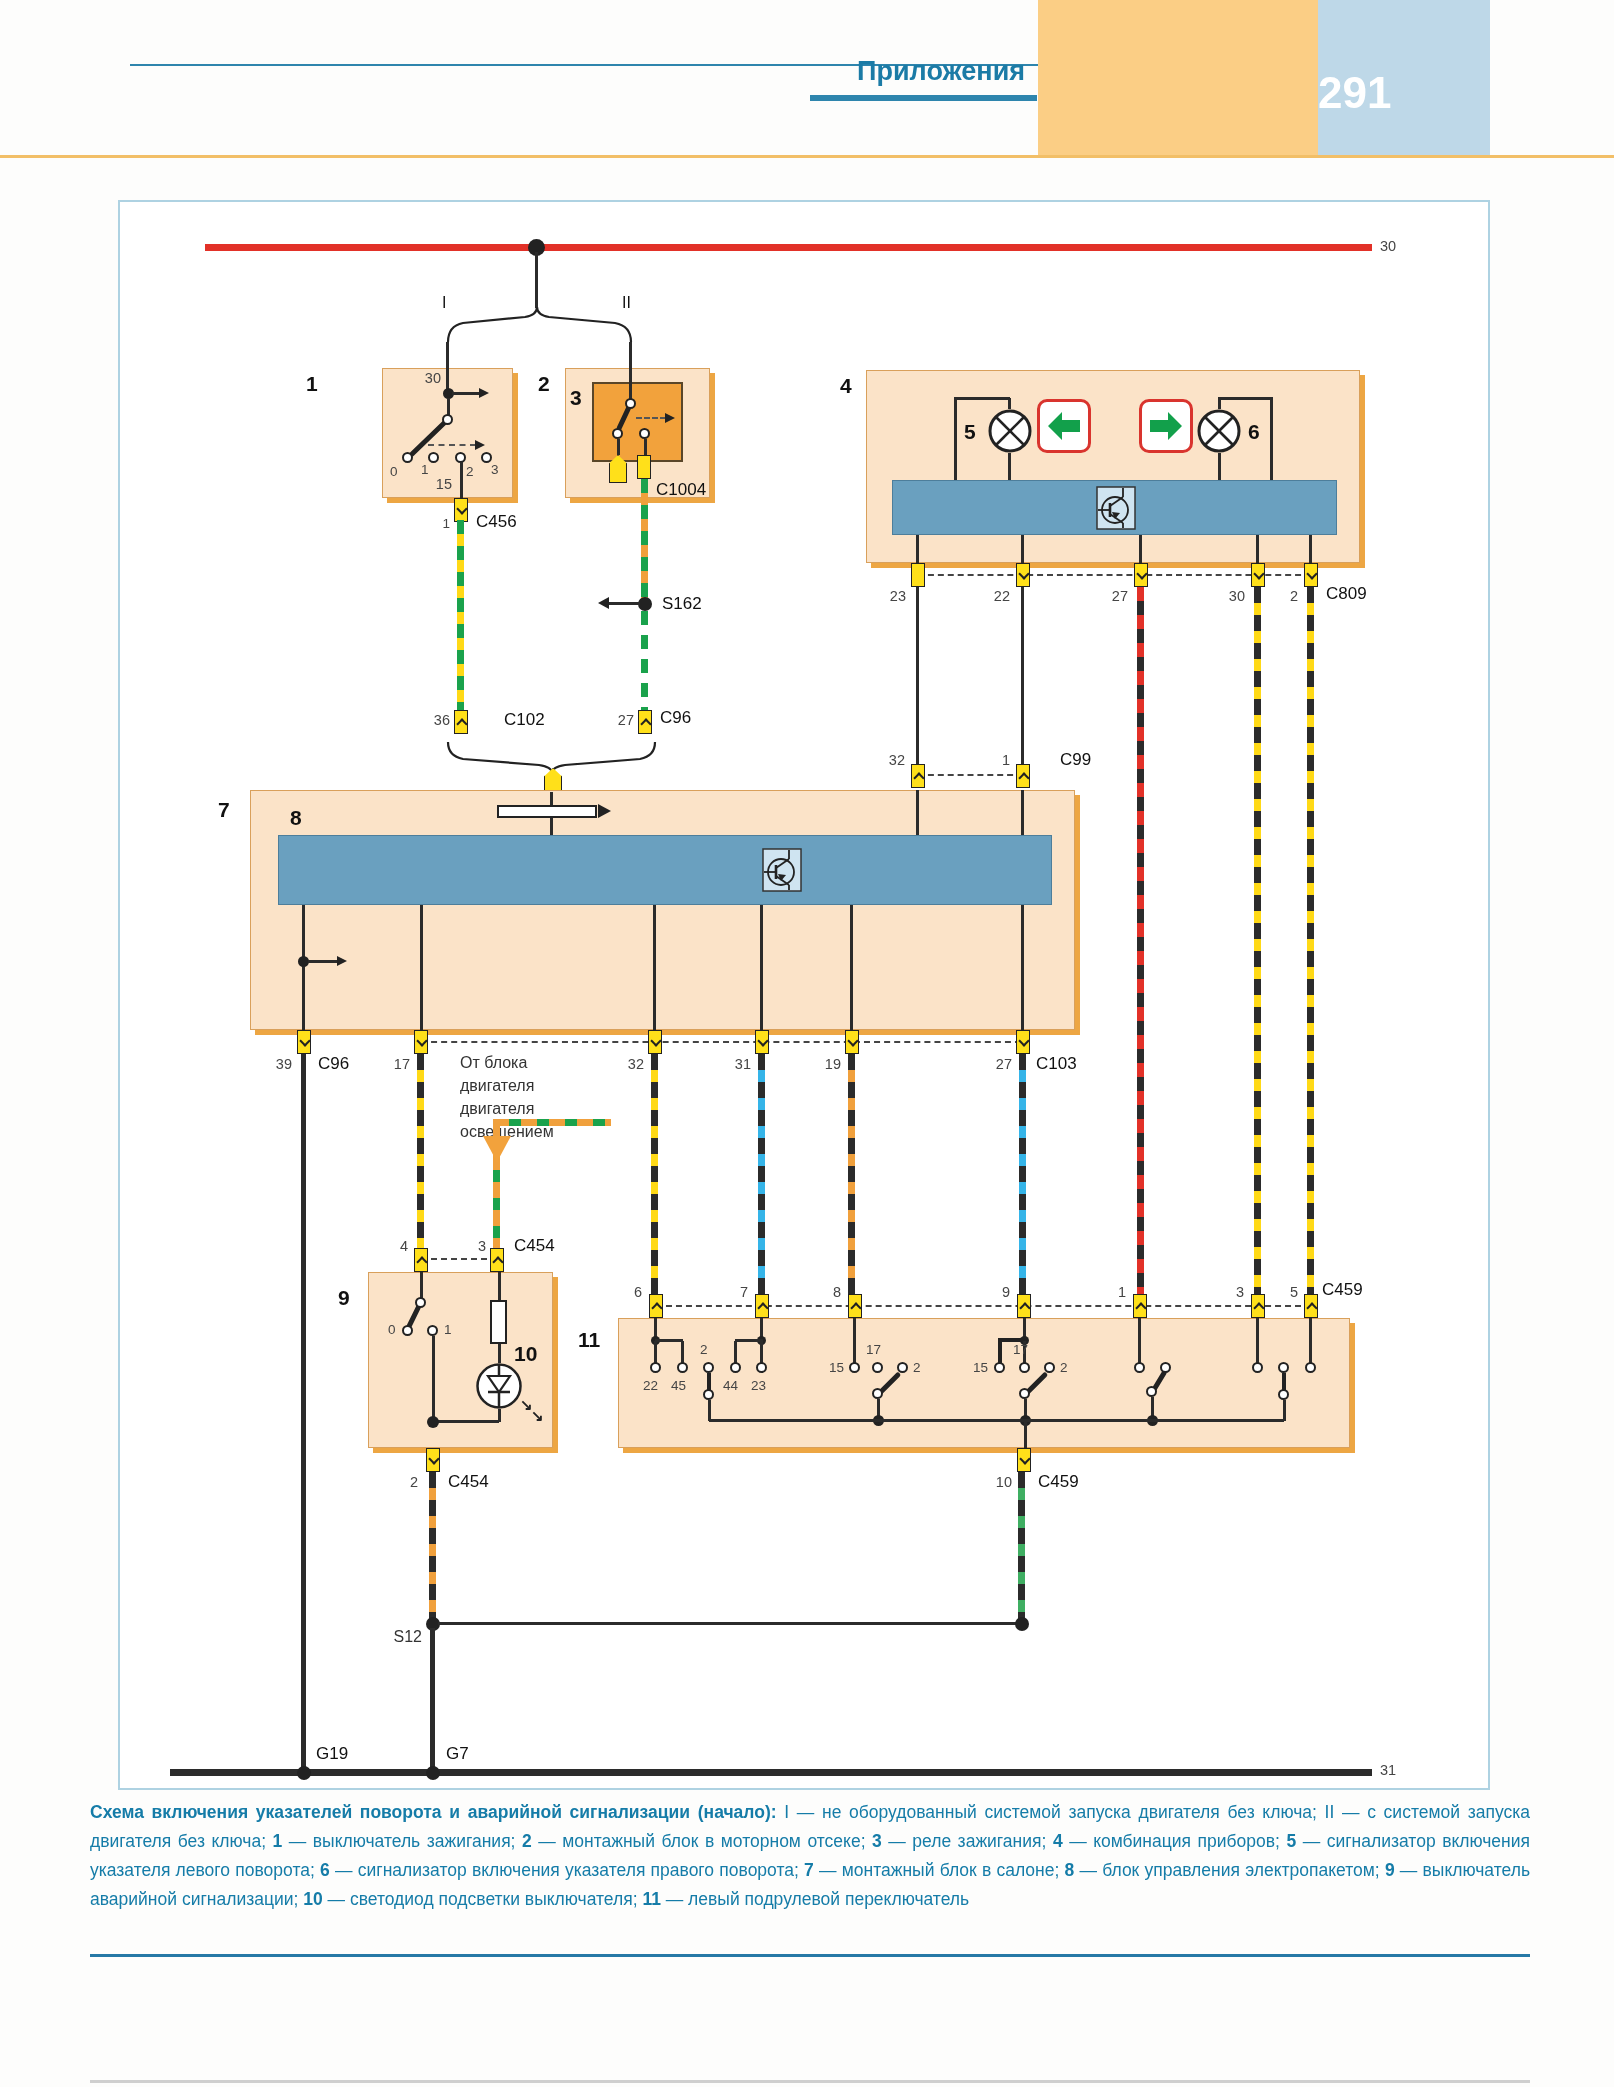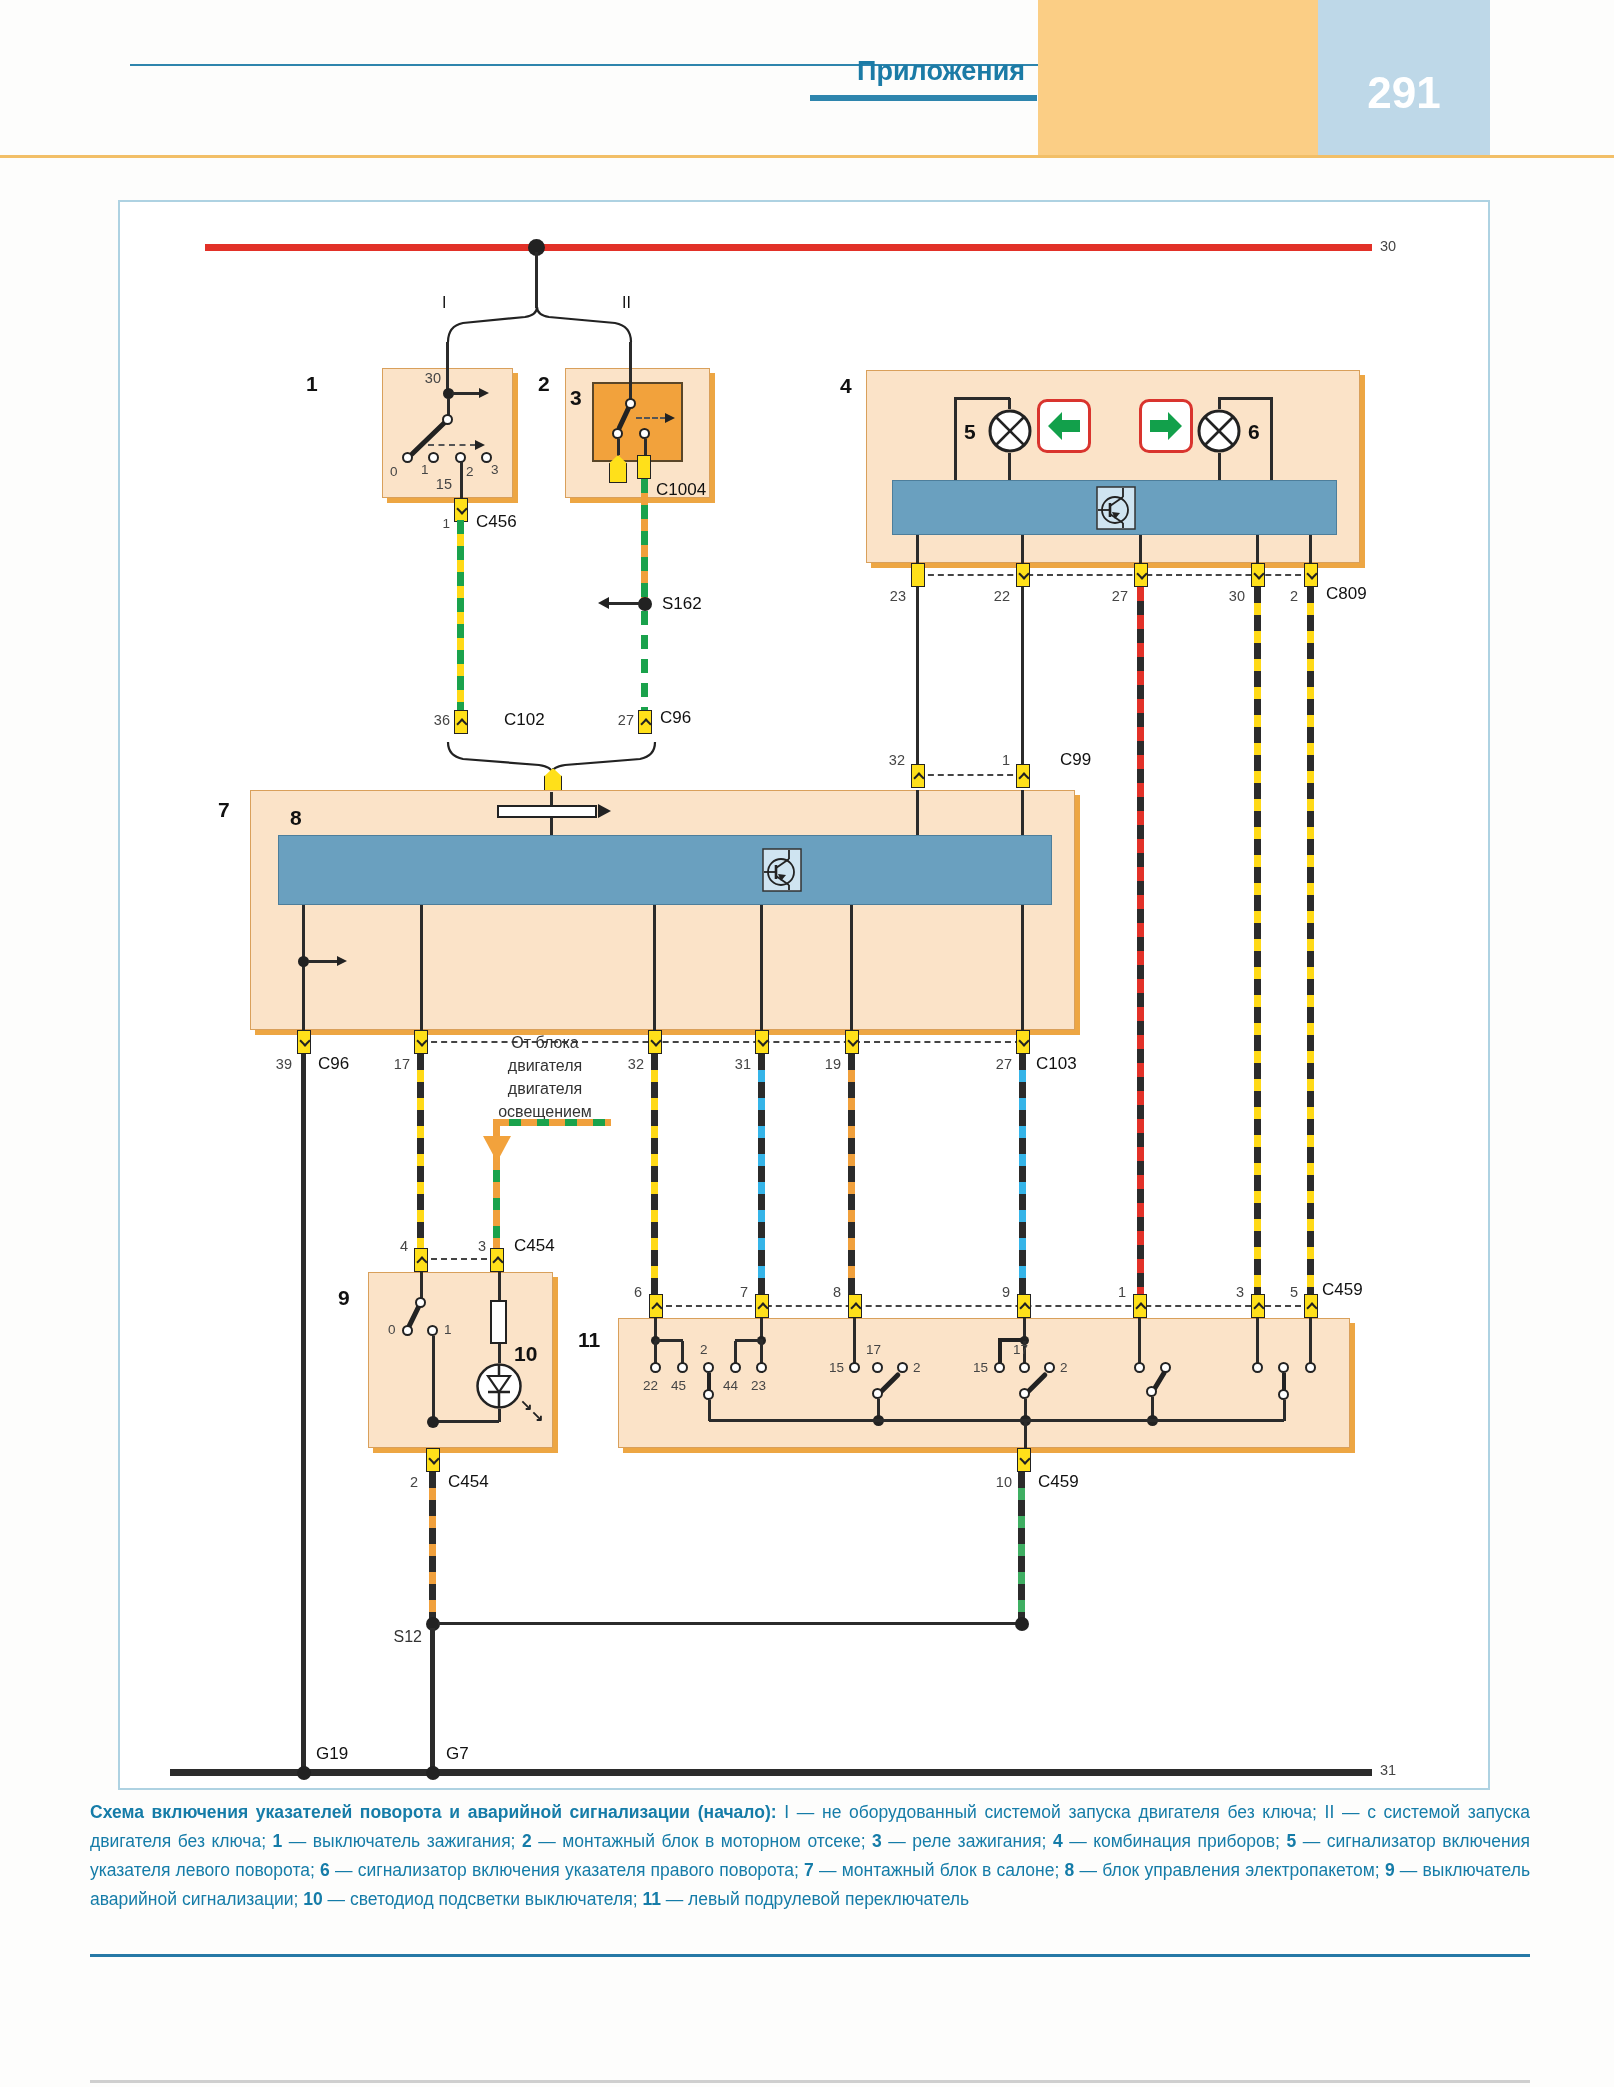--- a/index.html
+++ b/index.html
@@ -48,37 +48,37 @@
   .tr{text-align:right;}
   
   .tri-r{position:absolute;width:0;height:0;border-left:13px solid #222;border-top:7px solid transparent;border-bottom:7px solid transparent;}
   .tri-rs{position:absolute;width:0;height:0;border-left:10px solid #222;border-top:5px solid transparent;border-bottom:5px solid transparent;}
   .tri-l{position:absolute;width:0;height:0;border-right:11px solid #222;border-top:6px solid transparent;border-bottom:6px solid transparent;}
   .dash-h{position:absolute;border-top:2px dashed #555;}
   .dashln{position:absolute;border-top:2px dashed #444;}
   .ind{position:absolute;width:54px;height:54px;background:#fff;border:3px solid #d9342e;border-radius:10px;box-sizing:border-box;}
   .resistor{position:absolute;background:#fff;border:2.5px solid #222;box-sizing:border-box;}
   .emit{position:absolute;font-size:15px;font-weight:bold;color:#222;}
-  .note-line{position:absolute;width:170px;text-align:center;font-size:16px;color:#333;}
+  .note-line{position:absolute;width:170px;text-align:left;font-size:16px;color:#333;margin-top:20px;}
   
   .caption{position:absolute;left:90px;top:1798px;width:1440px;font-size:17.5px;line-height:29px;
            color:#157ca8;text-align:justify;}
   .caption b{font-weight:bold;}
 </style>
 </head>
 <body>
 
 <div id="page">
 
   <div class="abs" style="left:130px;top:64px;width:1100px;height:2px;background:#2e85ad;"></div>
   <div class="abs" style="left:700px;top:56px;width:325px;text-align:right;font-size:27px;font-weight:bold;color:#1b7ba6;">Приложения</div>
   <div class="abs" style="left:810px;top:95px;width:227px;height:6px;background:#2e85ad;"></div>
   <div class="abs" style="left:1038px;top:0;width:280px;height:155px;background:#fbce85;"></div>
   <div class="abs" style="left:1318px;top:0;width:172px;height:155px;background:#bed8e8;"></div>
-  <div class="abs" style="left:1318px;top:68px;width:172px;text-align:center;font-size:44px;font-weight:bold;color:#fff;">291</div>
+  <div class="abs" style="left:1318px;top:68px;width:172px;font-size:44px;font-weight:bold;color:#fff;">291</div>
   <div class="abs" style="left:0;top:155px;width:1614px;height:3px;background:#f2bf67;"></div>
 
   <div class="abs" style="left:118px;top:200px;width:1372px;height:1590px;border:2px solid #aed2e2;box-sizing:border-box;background:#fff;"></div>
 
   <div class="hw" style="left:205px;top:244px;width:1167px;height:7px;background:#e23128;"></div>
   <div class="lbl" style="left:1380px;top:238px;">30</div>
   <div class="dot" style="left:528px;top:239px;width:17px;height:17px;"></div>
   <div class="v3" style="left:535px;top:252px;height:56px;"></div>
 
   <div class="abs" style="left:437px;top:302px;">

